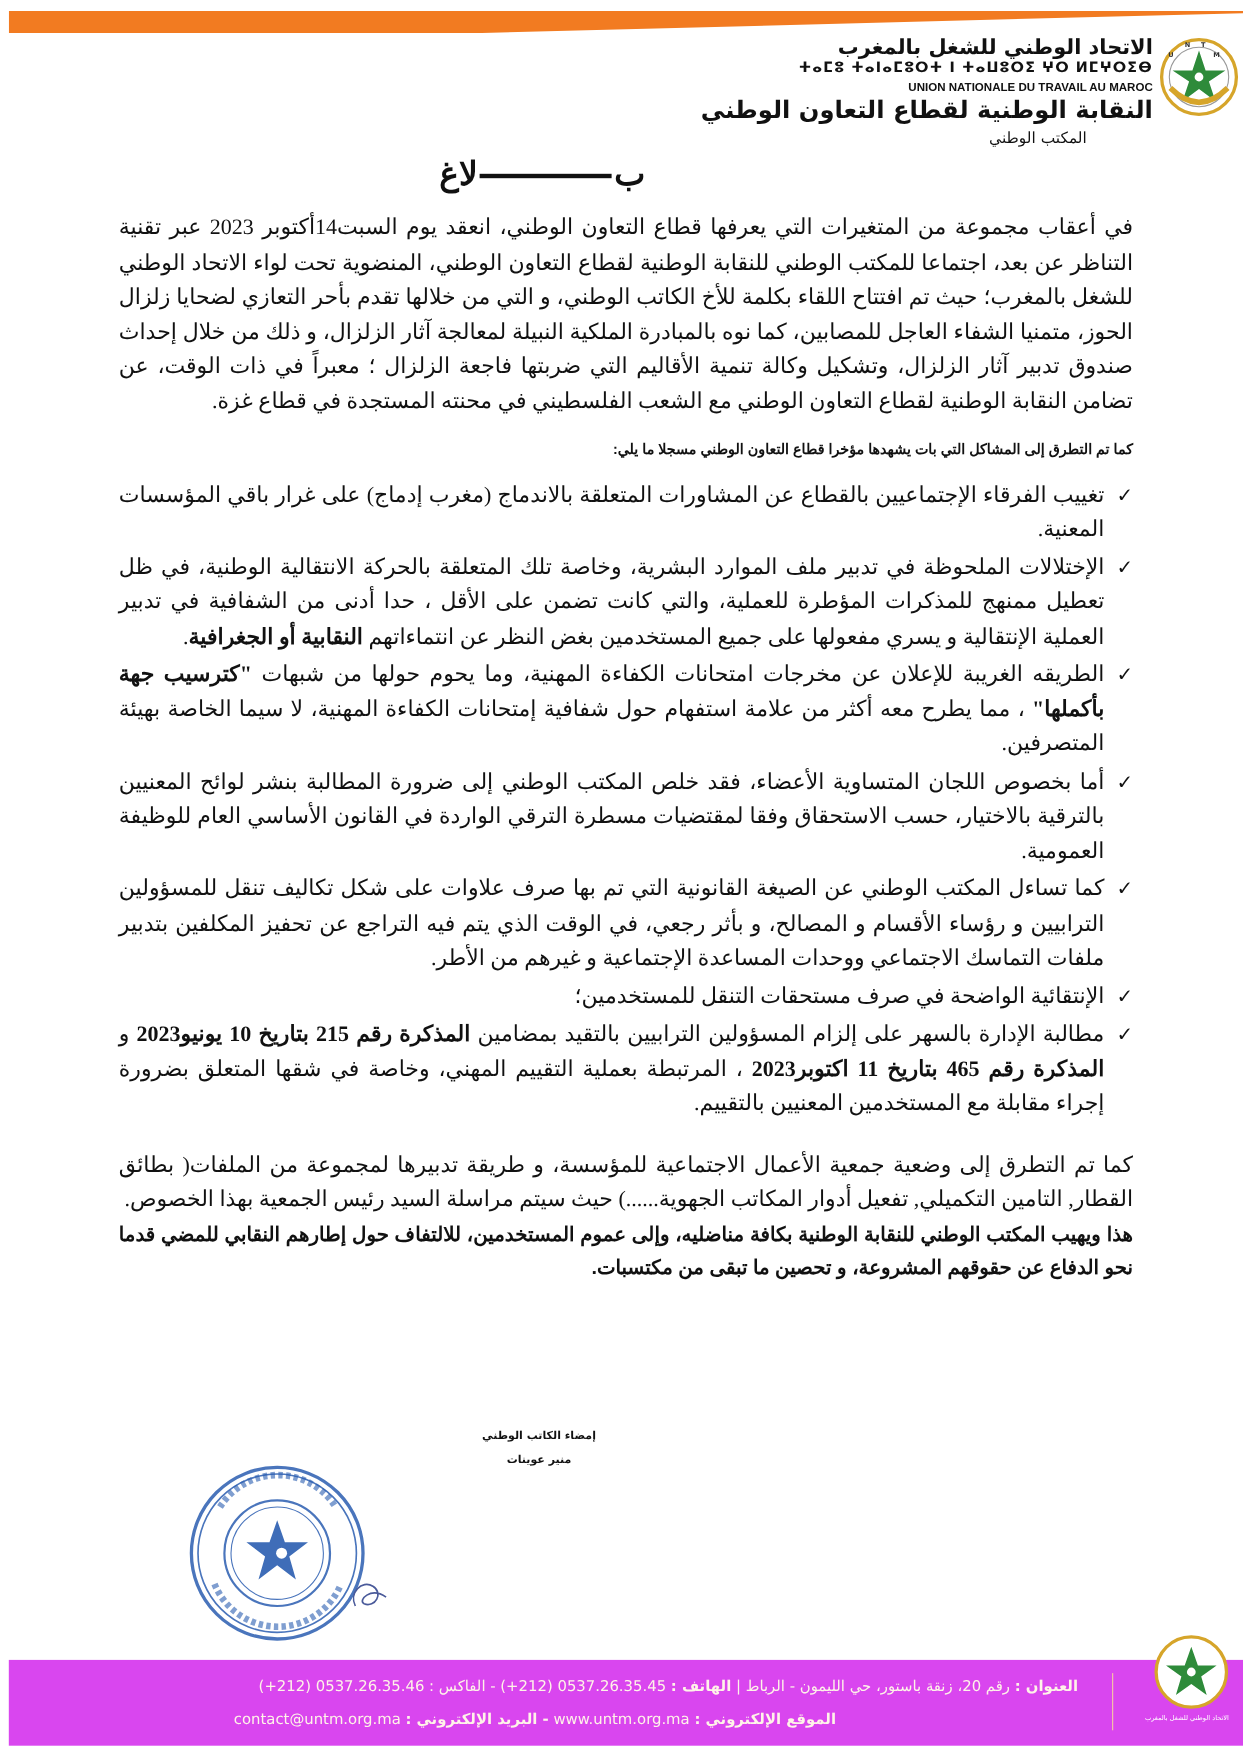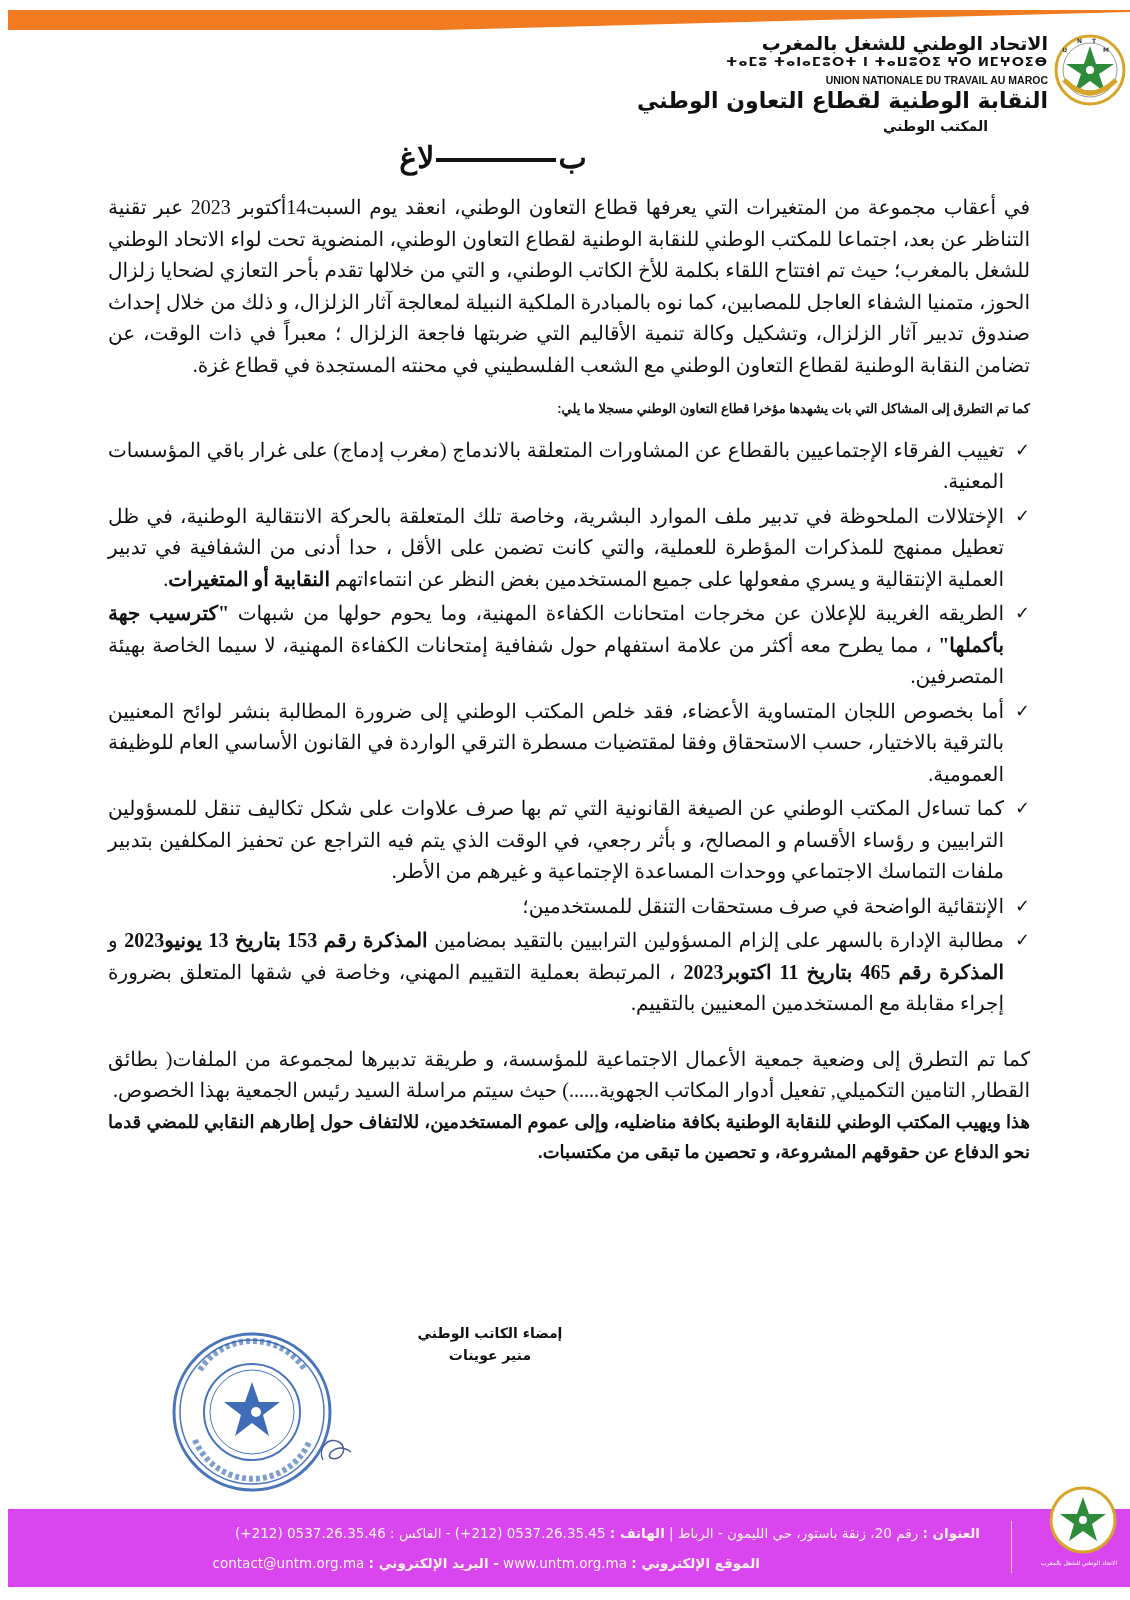--- a/index.html
+++ b/index.html
@@ -7,37 +7,37 @@
 
   .top-band { position: absolute; left: 8px; top: 10px; width: 1122px; height: 20px; }
   .top-band svg { display: block; }
 
   .header { position: absolute; top: 30px; right: 82px; width: 540px; height: 110px; direction: rtl; }
   .logo { position: absolute; right: -78px; top: 4px; width: 72px; height: 72px; }
   .hdr-ar { position: absolute; right: 0; top: 0; font-weight: bold; font-size: 19px; line-height: 26px; white-space: nowrap; }
   .hdr-tif { position: absolute; right: 0; top: 24px; font-weight: bold; font-size: 13px; letter-spacing: 1px; white-space: nowrap; direction: ltr; }
   .hdr-fr { position: absolute; right: 0; top: 44px; font-weight: bold; font-size: 10.5px; white-space: nowrap; direction: ltr; font-family: "Liberation Sans", sans-serif; }
   .hdr-syndicate { position: absolute; right: 0; top: 58px; font-weight: bold; font-size: 22px; white-space: nowrap; letter-spacing: 1px; }
-  .hdr-bureau { position: absolute; right: 60px; top: 88px; font-weight: bold; font-size: 14px; white-space: nowrap; }
+  .hdr-bureau { position: absolute; right: 60px; top: 88px; font-weight: normal; font-size: 14px; white-space: nowrap; }
 
   .doc-title { position: absolute; top: 140px; left: 0; width: 986px; text-align: center; font-family: "Liberation Serif", serif; font-weight: bold; font-size: 30px; direction: rtl; }
   .doc-title .tatweel { display: inline-block; width: 120px; border-bottom: 4px solid #111; margin: 0 2px; vertical-align: 6px; }
 
   .content { position: absolute; top: 192px; left: 108px; width: 922px; direction: rtl; text-align: justify; font-family: "Liberation Serif", serif; font-size: 20px; line-height: 31.5px; }
   .content p { margin: 0; }
   .intro { margin-bottom: 12px !important; }
   .section-head { font-weight: bold; font-family: "Liberation Sans", sans-serif; font-size: 13px; margin-bottom: 10px !important; }
   ul.items { list-style: none; margin: 0; padding: 0; }
   ul.items li { position: relative; padding-right: 26px; margin-bottom: 3px; }
   ul.items li .check { position: absolute; right: 0; top: 0; font-size: 18px; }
   .b { font-weight: bold; }
   .after { margin-top: 24px !important; }
   .closing { font-weight: bold; font-family: Liberation Sans, sans-serif; font-size: 18px; line-height: 30px; }
 
-  .signature { position: absolute; top: 1322px; left: 400px; width: 180px; text-align: center; direction: rtl; font-weight: bold; font-size: 14px; line-height: 22px; }
+  .signature { position: absolute; top: 1295px; left: 400px; width: 180px; text-align: center; direction: rtl; font-weight: bold; font-size: 10px; line-height: 22px; }
   .stamp { position: absolute; left: 170px; top: 1330px; width: 165px; height: 165px; }
   .scribble { position: absolute; left: 315px; top: 1430px; width: 45px; height: 40px; }
 
   .footer { position: absolute; left: 8px; top: 1509px; width: 1122px; height: 78px; background: #d946ef; }
   .footer-logo { position: absolute; right: 12px; top: -24px; width: 70px; height: 70px; }
   .footer-logo-text { position: absolute; right: 6px; top: 50px; width: 90px; font-size: 6px; color: #fff; text-align: center; direction: rtl; line-height: 8px; }
   .footer-sep { position: absolute; right: 118px; top: 12px; width: 1px; height: 52px; background: #f7c9a0; }
   .footer-line1 { position: absolute; right: 150px; top: 16px; color: #fff3e8; font-size: 13.5px; direction: rtl; white-space: nowrap; }
   .footer-line2 { position: absolute; right: 370px; top: 46px; color: #fff3e8; font-size: 13.5px; direction: rtl; white-space: nowrap; }
   .footer b { font-weight: bold; }
@@ -78,41 +78,41 @@
   <p class="intro">في أعقاب مجموعة من المتغيرات التي يعرفها قطاع التعاون الوطني، انعقد يوم السبت14أكتوبر 2023 عبر تقنية التناظر عن بعد، اجتماعا للمكتب الوطني للنقابة الوطنية لقطاع التعاون الوطني، المنضوية تحت لواء الاتحاد الوطني للشغل بالمغرب؛ حيث تم افتتاح اللقاء بكلمة للأخ الكاتب الوطني، و التي من خلالها تقدم بأحر التعازي لضحايا زلزال الحوز، متمنيا الشفاء العاجل للمصابين، كما نوه بالمبادرة الملكية النبيلة لمعالجة آثار الزلزال، و ذلك من خلال إحداث صندوق تدبير آثار الزلزال، وتشكيل وكالة تنمية الأقاليم التي ضربتها فاجعة الزلزال ؛ معبراً في ذات الوقت، عن تضامن النقابة الوطنية لقطاع التعاون الوطني مع الشعب الفلسطيني في محنته المستجدة في قطاع غزة.</p>
   <p class="section-head">كما تم التطرق إلى المشاكل التي بات يشهدها مؤخرا قطاع التعاون الوطني مسجلا ما يلي:</p>
 
   <ul class="items">
     <li>
       <span class="check">✓</span>
       <span>تغييب الفرقاء الإجتماعيين بالقطاع عن المشاورات المتعلقة بالاندماج (مغرب إدماج) على غرار باقي المؤسسات المعنية.</span>
     </li>
     <li>
       <span class="check">✓</span>
-      <span>الإختلالات الملحوظة في تدبير ملف الموارد البشرية، وخاصة تلك المتعلقة بالحركة الانتقالية الوطنية، في ظل تعطيل ممنهج للمذكرات المؤطرة للعملية، والتي كانت تضمن على الأقل ، حدا أدنى من الشفافية في تدبير العملية الإنتقالية و يسري مفعولها على جميع المستخدمين بغض النظر عن انتماءاتهم </span><span class="b">النقابية أو المتغيرات</span><span>.</span>
+      <span>الإختلالات الملحوظة في تدبير ملف الموارد البشرية، وخاصة تلك المتعلقة بالحركة الانتقالية الوطنية، في ظل تعطيل ممنهج للمذكرات المؤطرة للعملية، والتي كانت تضمن على الأقل ، حدا أدنى من الشفافية في تدبير العملية الإنتقالية و يسري مفعولها على جميع المستخدمين بغض النظر عن انتماءاتهم </span><span class="b">النقابية أو الجغرافية</span><span>.</span>
     </li>
     <li>
       <span class="check">✓</span>
       <span>الطريقه الغريبة للإعلان عن مخرجات امتحانات الكفاءة المهنية، وما يحوم حولها من شبهات </span><span class="b">"كترسيب جهة بأكملها"</span><span> ، مما يطرح معه أكثر من علامة استفهام حول شفافية إمتحانات الكفاءة المهنية، لا سيما الخاصة بهيئة المتصرفين.</span>
     </li>
     <li>
       <span class="check">✓</span>
       <span>أما بخصوص اللجان المتساوية الأعضاء، فقد خلص المكتب الوطني إلى ضرورة المطالبة بنشر لوائح المعنيين بالترقية بالاختيار، حسب الاستحقاق وفقا لمقتضيات مسطرة الترقي الواردة في القانون الأساسي العام للوظيفة العمومية.</span>
     </li>
     <li>
       <span class="check">✓</span>
       <span>كما تساءل المكتب الوطني عن الصيغة القانونية التي تم بها صرف علاوات على شكل تكاليف تنقل للمسؤولين الترابيين و رؤساء الأقسام و المصالح، و بأثر رجعي، في الوقت الذي يتم فيه التراجع عن تحفيز المكلفين بتدبير ملفات التماسك الاجتماعي ووحدات المساعدة الإجتماعية و غيرهم من الأطر.</span>
     </li>
     <li>
       <span class="check">✓</span>
       <span>الإنتقائية الواضحة في صرف مستحقات التنقل للمستخدمين؛</span>
     </li>
     <li>
       <span class="check">✓</span>
-      <span>مطالبة الإدارة بالسهر على إلزام المسؤولين الترابيين بالتقيد بمضامين </span><span class="b">المذكرة رقم 153 بتاريخ 13 يونيو2023</span><span> و </span><span class="b">المذكرة رقم 465 بتاريخ 11 اكتوبر2023</span><span> ، المرتبطة بعملية التقييم المهني، وخاصة في شقها المتعلق بضرورة إجراء مقابلة مع المستخدمين المعنيين بالتقييم.</span>
+      <span>مطالبة الإدارة بالسهر على إلزام المسؤولين الترابيين بالتقيد بمضامين </span><span class="b">المذكرة رقم 215 بتاريخ 10 يونيو2023</span><span> و </span><span class="b">المذكرة رقم 465 بتاريخ 11 اكتوبر2023</span><span> ، المرتبطة بعملية التقييم المهني، وخاصة في شقها المتعلق بضرورة إجراء مقابلة مع المستخدمين المعنيين بالتقييم.</span>
     </li>
   </ul>
 
   <p class="after">كما تم التطرق إلى وضعية جمعية الأعمال الاجتماعية للمؤسسة، و طريقة تدبيرها لمجموعة من الملفات( بطائق القطار, التامين التكميلي, تفعيل أدوار المكاتب الجهوية......) حيث سيتم مراسلة السيد رئيس الجمعية بهذا الخصوص.</p>
   <p class="closing">هذا ويهيب المكتب الوطني للنقابة الوطنية بكافة مناضليه، وإلى عموم المستخدمين، للالتفاف حول إطارهم النقابي للمضي قدما نحو الدفاع عن حقوقهم المشروعة، و تحصين ما تبقى من مكتسبات.</p>
 </div>
 
 <div class="signature">
   <div>إمضاء الكاتب الوطني</div>
   <div>منير عوينات</div>

